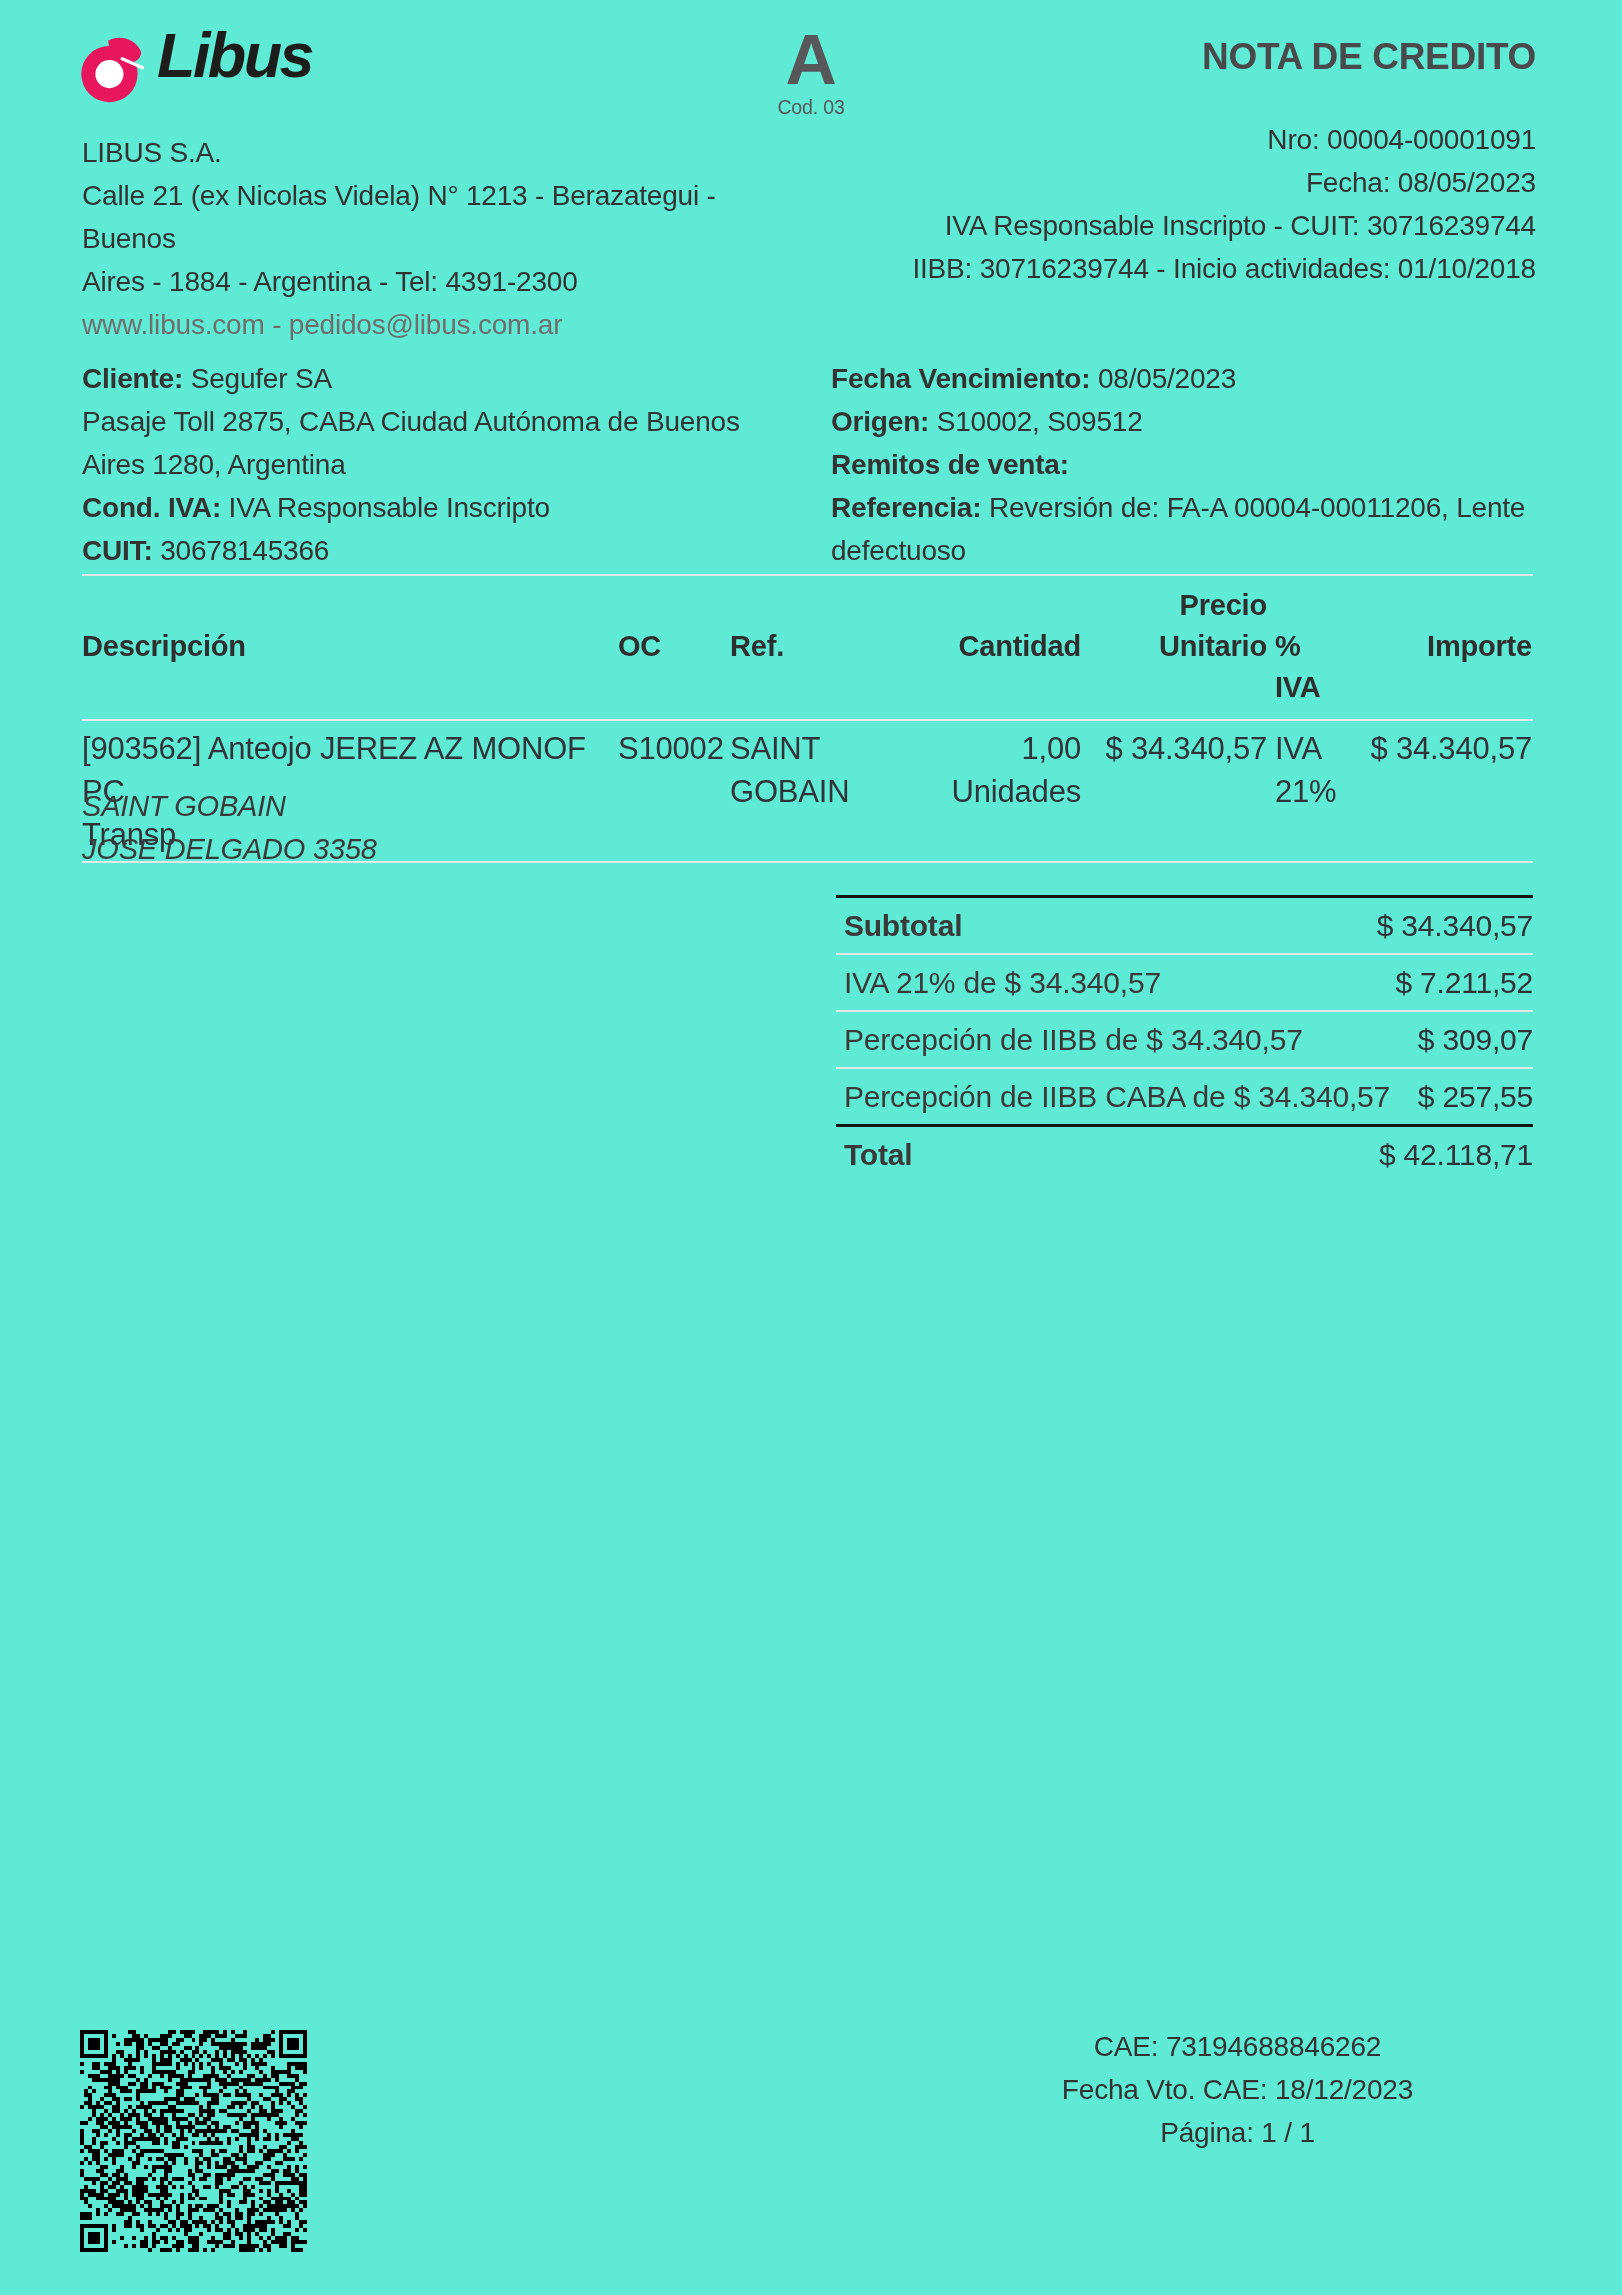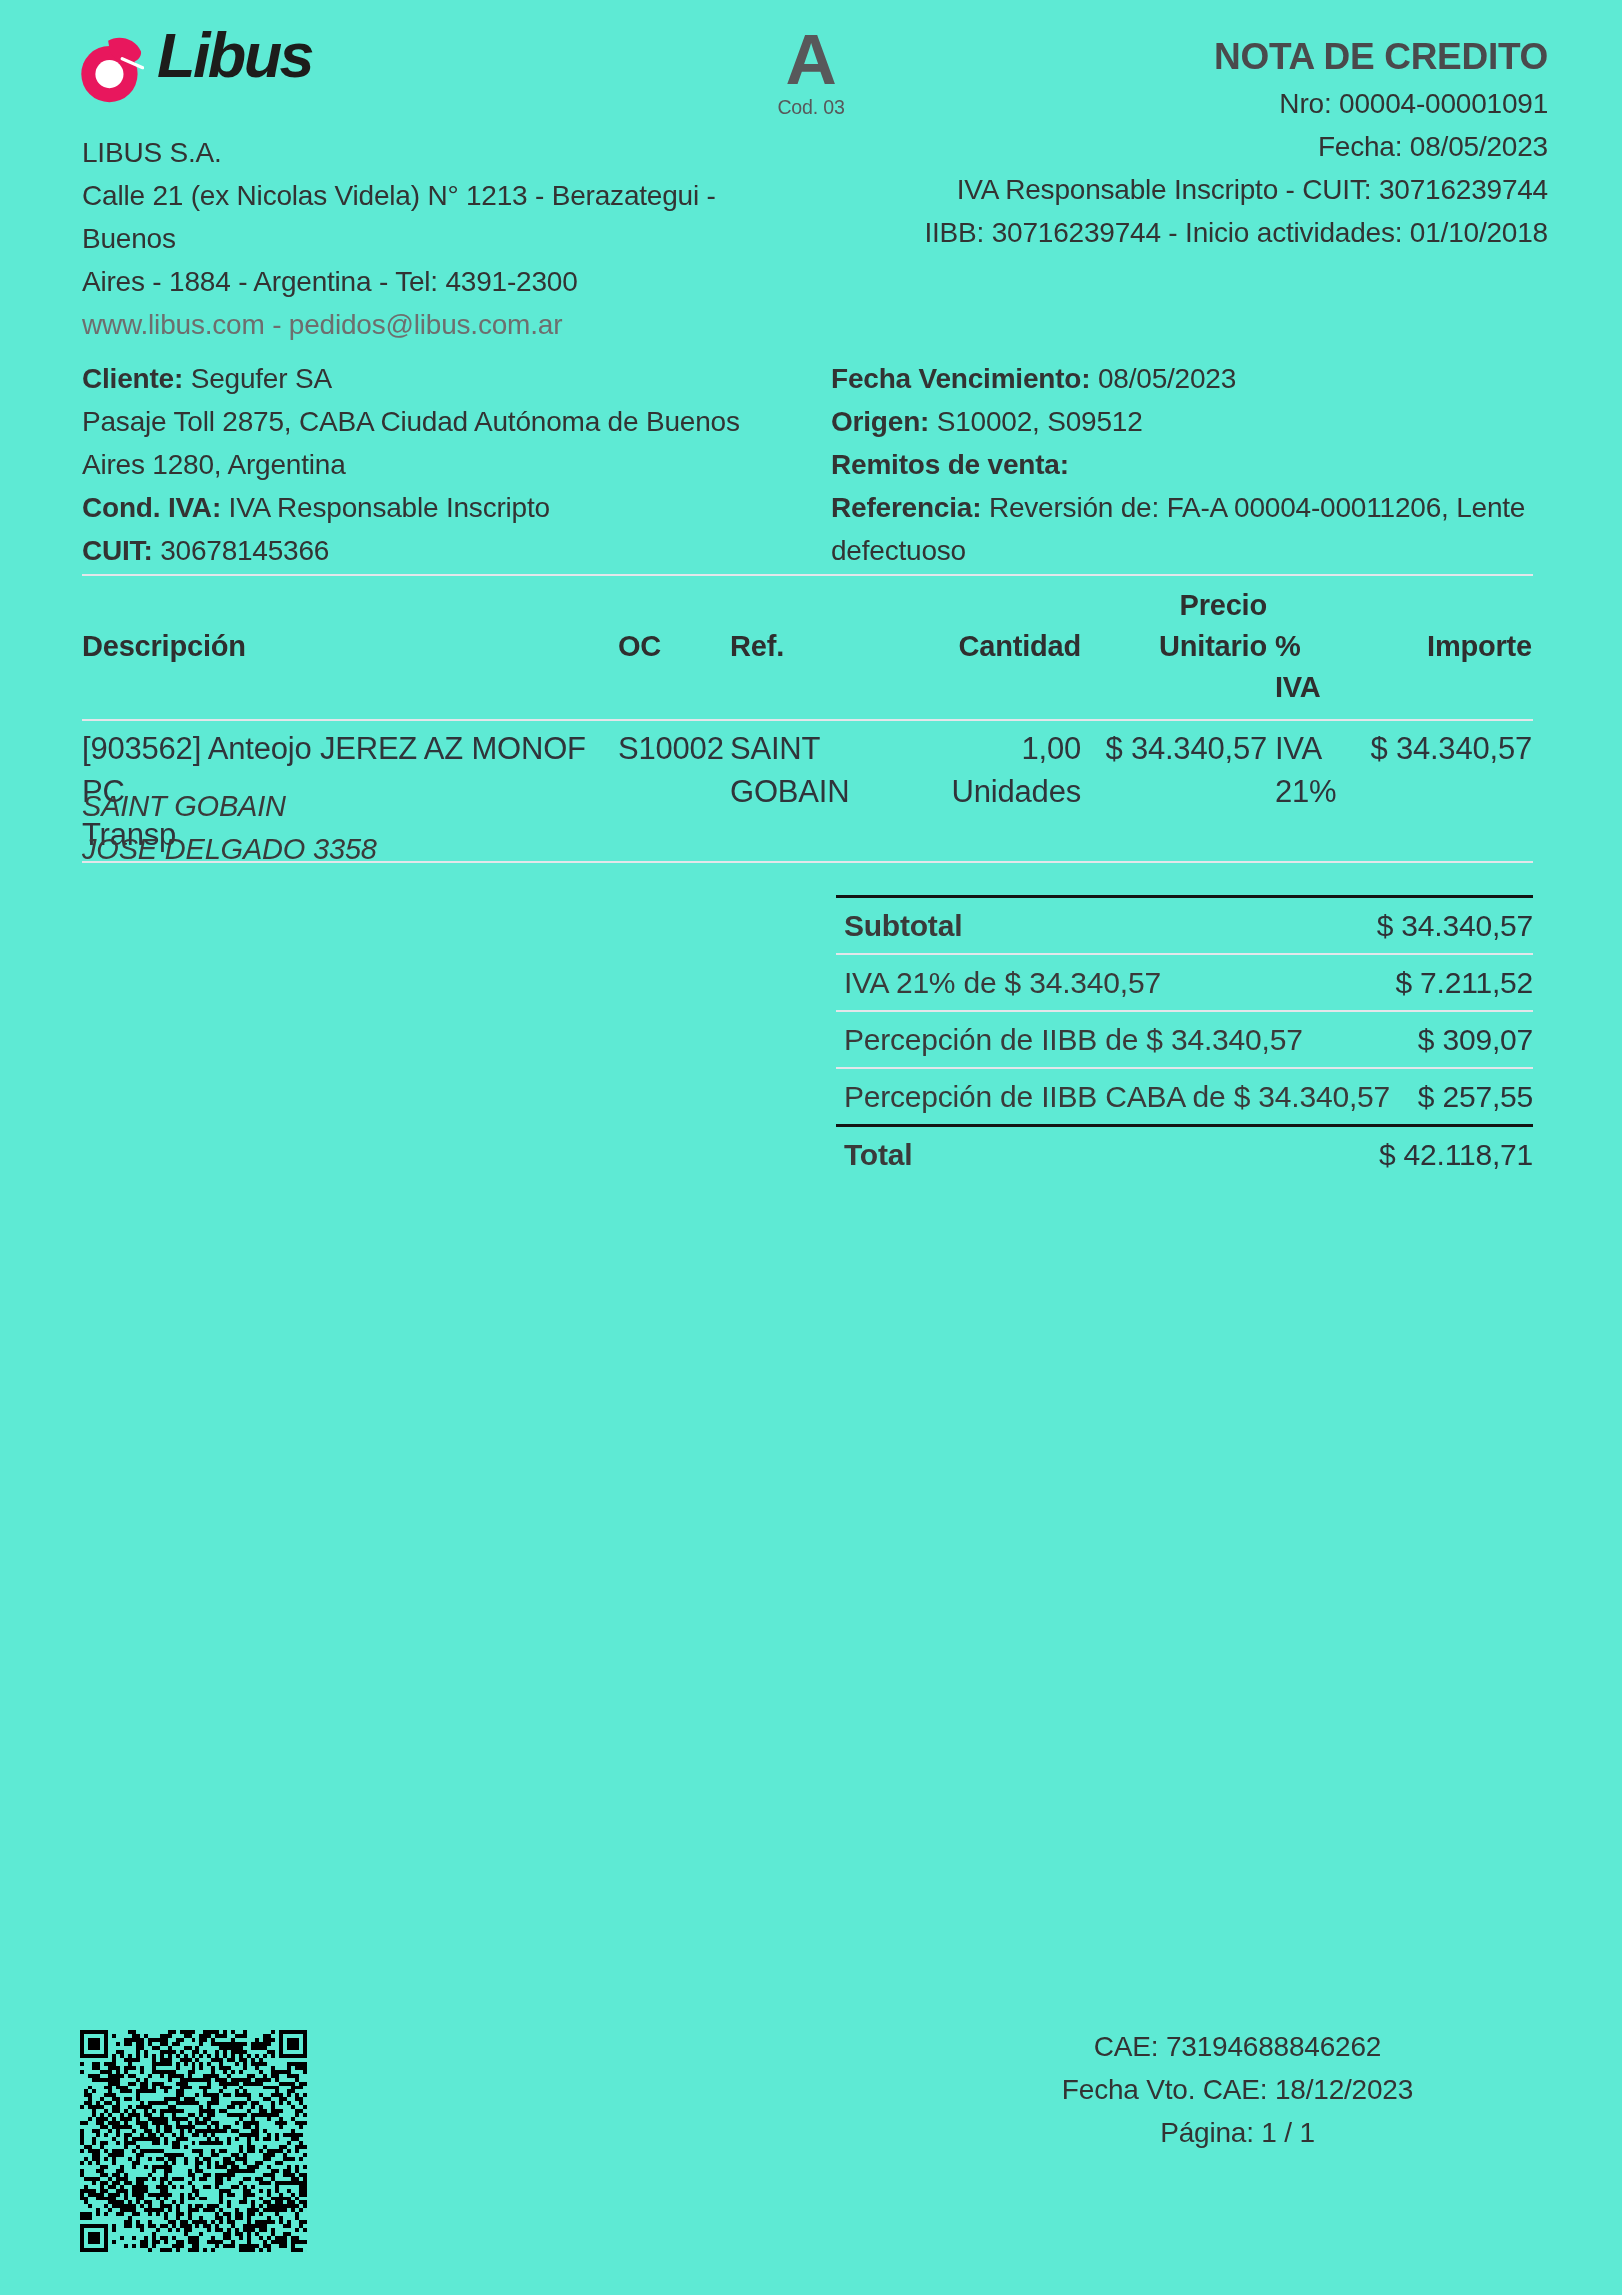--- a/index.html
+++ b/index.html
@@ -18,23 +18,23 @@
   .logo-mark{position:absolute;left:0;top:3.9px;width:64px;height:65px;}
   .logo-text{position:absolute;left:77px;top:-14.4px;font-size:63px;font-weight:700;font-style:italic;color:#1d1d1b;letter-spacing:-2.6px;}
   .hleft{left:82px;top:131px;width:693px;font-size:28px;line-height:43px;}
 
   
   .docclass{left:739px;top:23px;width:144px;text-align:center;color:#58585a;}
   .docclass .letter{font-size:71px;line-height:73px;font-weight:700;}
   .docclass .code{font-size:19.6px;line-height:22px;}
 
   
-  .hright{right:74px;top:31px;width:785px;text-align:right;}
+  .hright{right:86px;top:31px;width:785px;text-align:right;}
   .doc-title{font-size:37px;line-height:51px;font-weight:700;color:#4a4a4c;letter-spacing:-0.3px;}
-  .hright .lines{font-size:28px;line-height:43px;}
+  .hright .lines{margin-top:36px;font-size:28px;line-height:43px;}
 
   
   .client{left:82px;top:357px;width:693px;font-size:28px;line-height:43px;}
   .sale{left:831px;top:357px;width:702px;font-size:28px;line-height:43px;}
 
   
   .items{left:82px;top:574px;width:1451px;border-top:2px solid #e4e6ea;}
   .igrid{display:grid;grid-template-columns:536px 112px 114px 237px 186px 77px 188px;}
   .ihead1{padding-top:9.2px;font-size:29px;line-height:41px;font-weight:700;color:#2f2f2f;}
   .ihead2{font-size:29px;line-height:41px;font-weight:700;color:#2f2f2f;padding-bottom:10.5px;border-bottom:2px solid #e4e6ea;}

